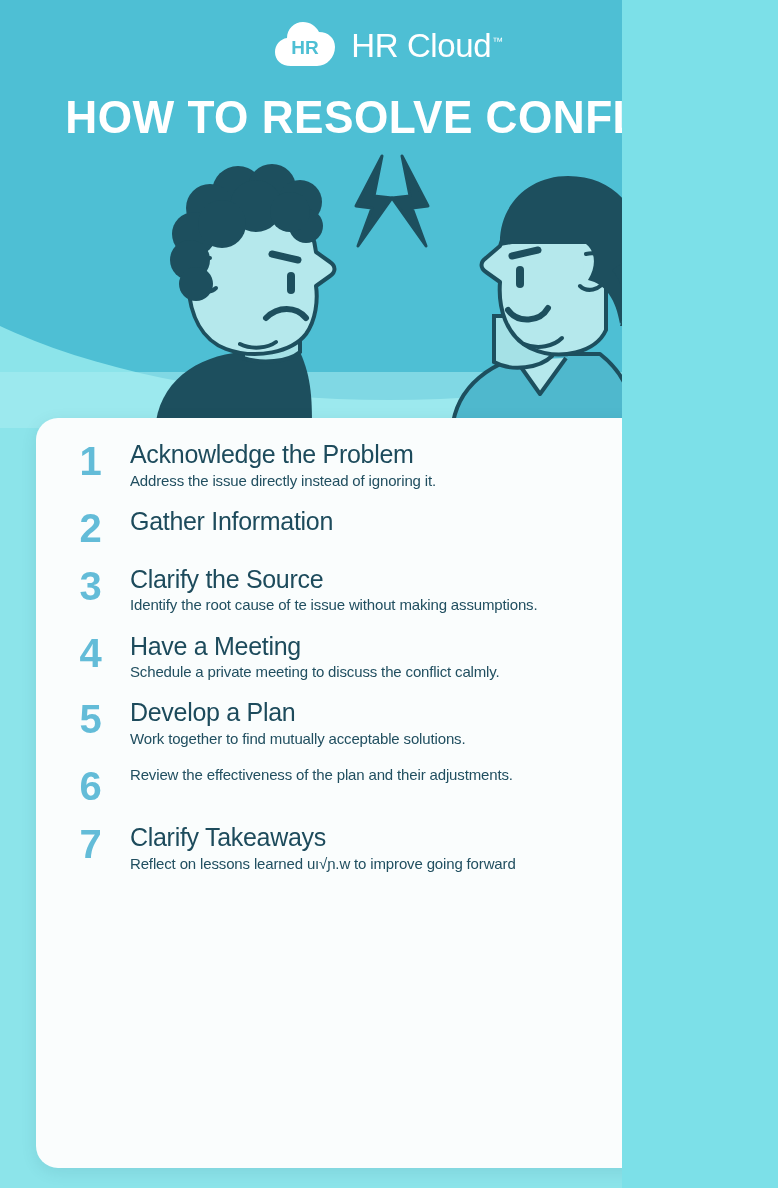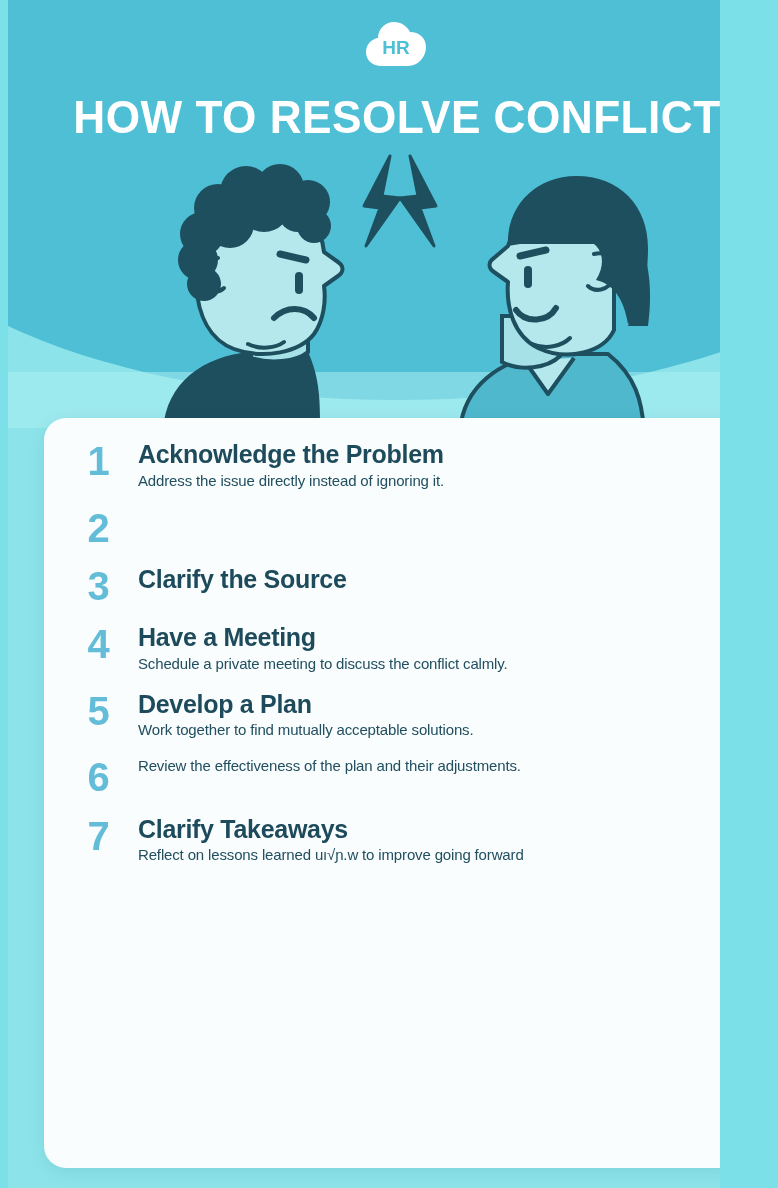--- a/index.html
+++ b/index.html
@@ -9,25 +9,24 @@
   body {
     width: 778px;
     height: 1188px;
     font-family: "Liberation Sans", sans-serif;
     background: #7ce0e8;
     overflow: hidden;
   }
 
   .poster {
     position: relative;
-    width: 712px;
+    width: 622px;
     height: 1188px;
     overflow: hidden;
     background: #c2410c;
-    margin-left: 8px;
   }
 
   
   .bg-lower {
     position: absolute;
     left: 0; top: 0;
     width: 778px; height: 1188px;
     background: #8ce4ea;
   }
   
@@ -144,21 +143,21 @@
     letter-spacing: -1px;
     padding-top: 2px;
   }
   .step-body {
     flex: 1 1 auto;
     min-width: 0;
   }
   .step-title {
     color: #1d4b5c;
     font-size: 25px;
-    font-weight: 700;
+    font-weight: 400;
     line-height: 1.18;
     letter-spacing: -0.3px;
     margin: 0 0 1px 0;
   }
   .step-desc {
     color: #214f60;
     font-size: 15px;
     font-weight: 400;
     line-height: 1.28;
     letter-spacing: -0.15px;
@@ -258,45 +257,50 @@
   </div>
 
   <div class="logo-row">
     <div class="logo-cloud">
       <svg width="62" height="46" viewBox="0 0 62 46" xmlns="http://www.w3.org/2000/svg">
         <path d="M16 44 C6 44 0 38 0 30 C0 23 5 17 12 16 C12 7 19 0 28 0
                  C35 0 41 4 44 10 C53 10 60 16 60 25 C60 35 52 44 42 44 Z" fill="#ffffff"></path>
         <text x="30" y="32" text-anchor="middle" font-family="'Liberation Sans', sans-serif" font-size="19" font-weight="700" fill="#4ebfd4">HR</text>
       </svg>
     </div>
+    <div class="logo-text">
+      <span>HR Cloud</span><span class="logo-tm">™</span>
+    </div>
   </div>
 
   <div class="title">HOW TO RESOLVE CONFLICT</div>
 
   <div class="card">
     <div class="steps">
 
       <div class="step">
         <div class="step-num">1</div>
         <div class="step-body">
           <div class="step-title">Acknowledge the Problem</div>
           <div class="step-desc">Address the issue directly instead of ignoring it.</div>
         </div>
       </div>
 
       <div class="step">
         <div class="step-num">2</div>
         <div class="step-body">
+          <div class="step-title">Gather Information</div>
         </div>
       </div>
 
       <div class="step">
         <div class="step-num">3</div>
         <div class="step-body">
           <div class="step-title">Clarify the Source</div>
+          <div class="step-desc">Identify the root cause of te issue without making assumptions.</div>
         </div>
       </div>
 
       <div class="step">
         <div class="step-num">4</div>
         <div class="step-body">
           <div class="step-title">Have a Meeting</div>
           <div class="step-desc">Schedule a private meeting to discuss the conflict calmly.</div>
         </div>
       </div>

